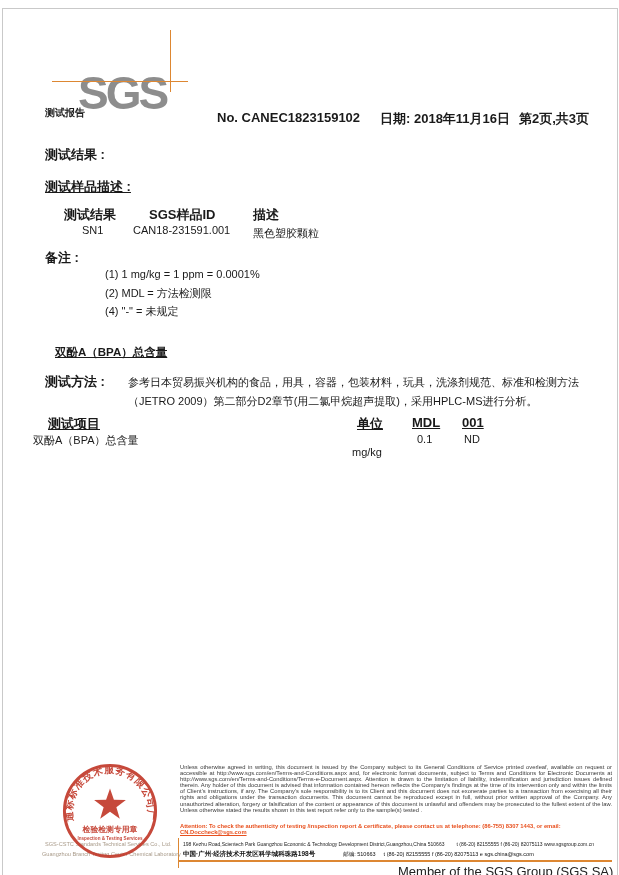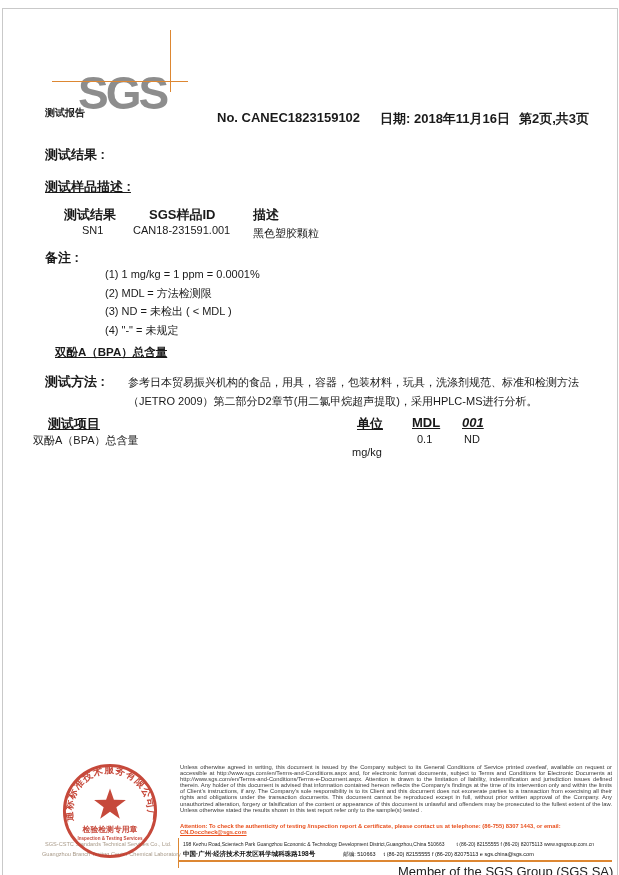--- a/index.html
+++ b/index.html
@@ -21,21 +21,21 @@
   
   .doc-title{left:45px;top:106px;font-size:10px;}
   .hmeta{font-size:13px;top:110px;}
   
   .lbl{font-size:13px;font-weight:bold;}
   .val{font-size:11px;}
   .remarks{position:absolute;left:105px;top:265px;font-size:11px;line-height:18.5px;}
   .remarks div{white-space:nowrap;}
   .section-h{left:55px;top:345px;font-size:11.5px;font-weight:bold;text-decoration:underline;}
   .method{position:absolute;left:128px;top:373px;width:464px;font-size:11px;line-height:19px;}
-  .ital{font-style:italic;text-align:center;}
+  .ital{text-align:center;}
   
   .legal{position:absolute;left:180px;top:764px;width:432px;font-size:5.8px;line-height:6.1px;
     color:#3b3b3b;text-align:justify;}
   .attention{position:absolute;left:180px;top:823px;width:432px;font-size:5.8px;line-height:6.2px;
     font-weight:bold;color:#e8501e;}
   .attention .email{text-decoration:underline;}
   .addr1{left:183px;top:841px;font-size:5px;color:#222;}
   .addr2{left:183px;top:850px;font-size:6.5px;color:#111;font-weight:bold;}
   .addr2 .sep{font-weight:normal;font-size:5.5px;}
   .addr-gap{display:inline-block;width:12px;}
@@ -67,21 +67,20 @@
 <div class="t lbl" style="left:149px;top:206px;">SGS样品ID</div>
 <div class="t lbl" style="left:253px;top:206px;">描述</div>
 <div class="t val" style="left:82px;top:224px;">SN1</div>
 <div class="t val" style="left:133px;top:224px;">CAN18-231591.001</div>
 <div class="t val" style="left:253px;top:226px;">黑色塑胶颗粒</div>
 
 <div class="t lbl" style="left:45px;top:249px;">备注 :</div>
 <div class="remarks">
   <div>(1) 1 mg/kg = 1 ppm = 0.0001%</div>
   <div>(2) MDL = 方法检测限</div>
-  <div>(3) ND = 未检出 ( &lt; MDL )</div>
   <div>(4) "-" = 未规定</div>
 </div>
 
 <div class="t section-h">双酚A（BPA）总含量</div>
 <div class="t lbl" style="left:45px;top:373px;">测试方法 :</div>
 <div class="method">参考日本贸易振兴机构的食品，用具，容器，包装材料，玩具，洗涤剂规范、标准和检测方法（JETRO 2009）第二部分D2章节(用二氯甲烷超声提取)，采用HPLC-MS进行分析。</div>
 
 <div class="t lbl u" style="left:48px;top:415px;">测试项目</div>
 <div class="t lbl u" style="left:357px;top:415px;">单位</div>
 <div class="t lbl u" style="left:412px;top:415px;">MDL</div>

